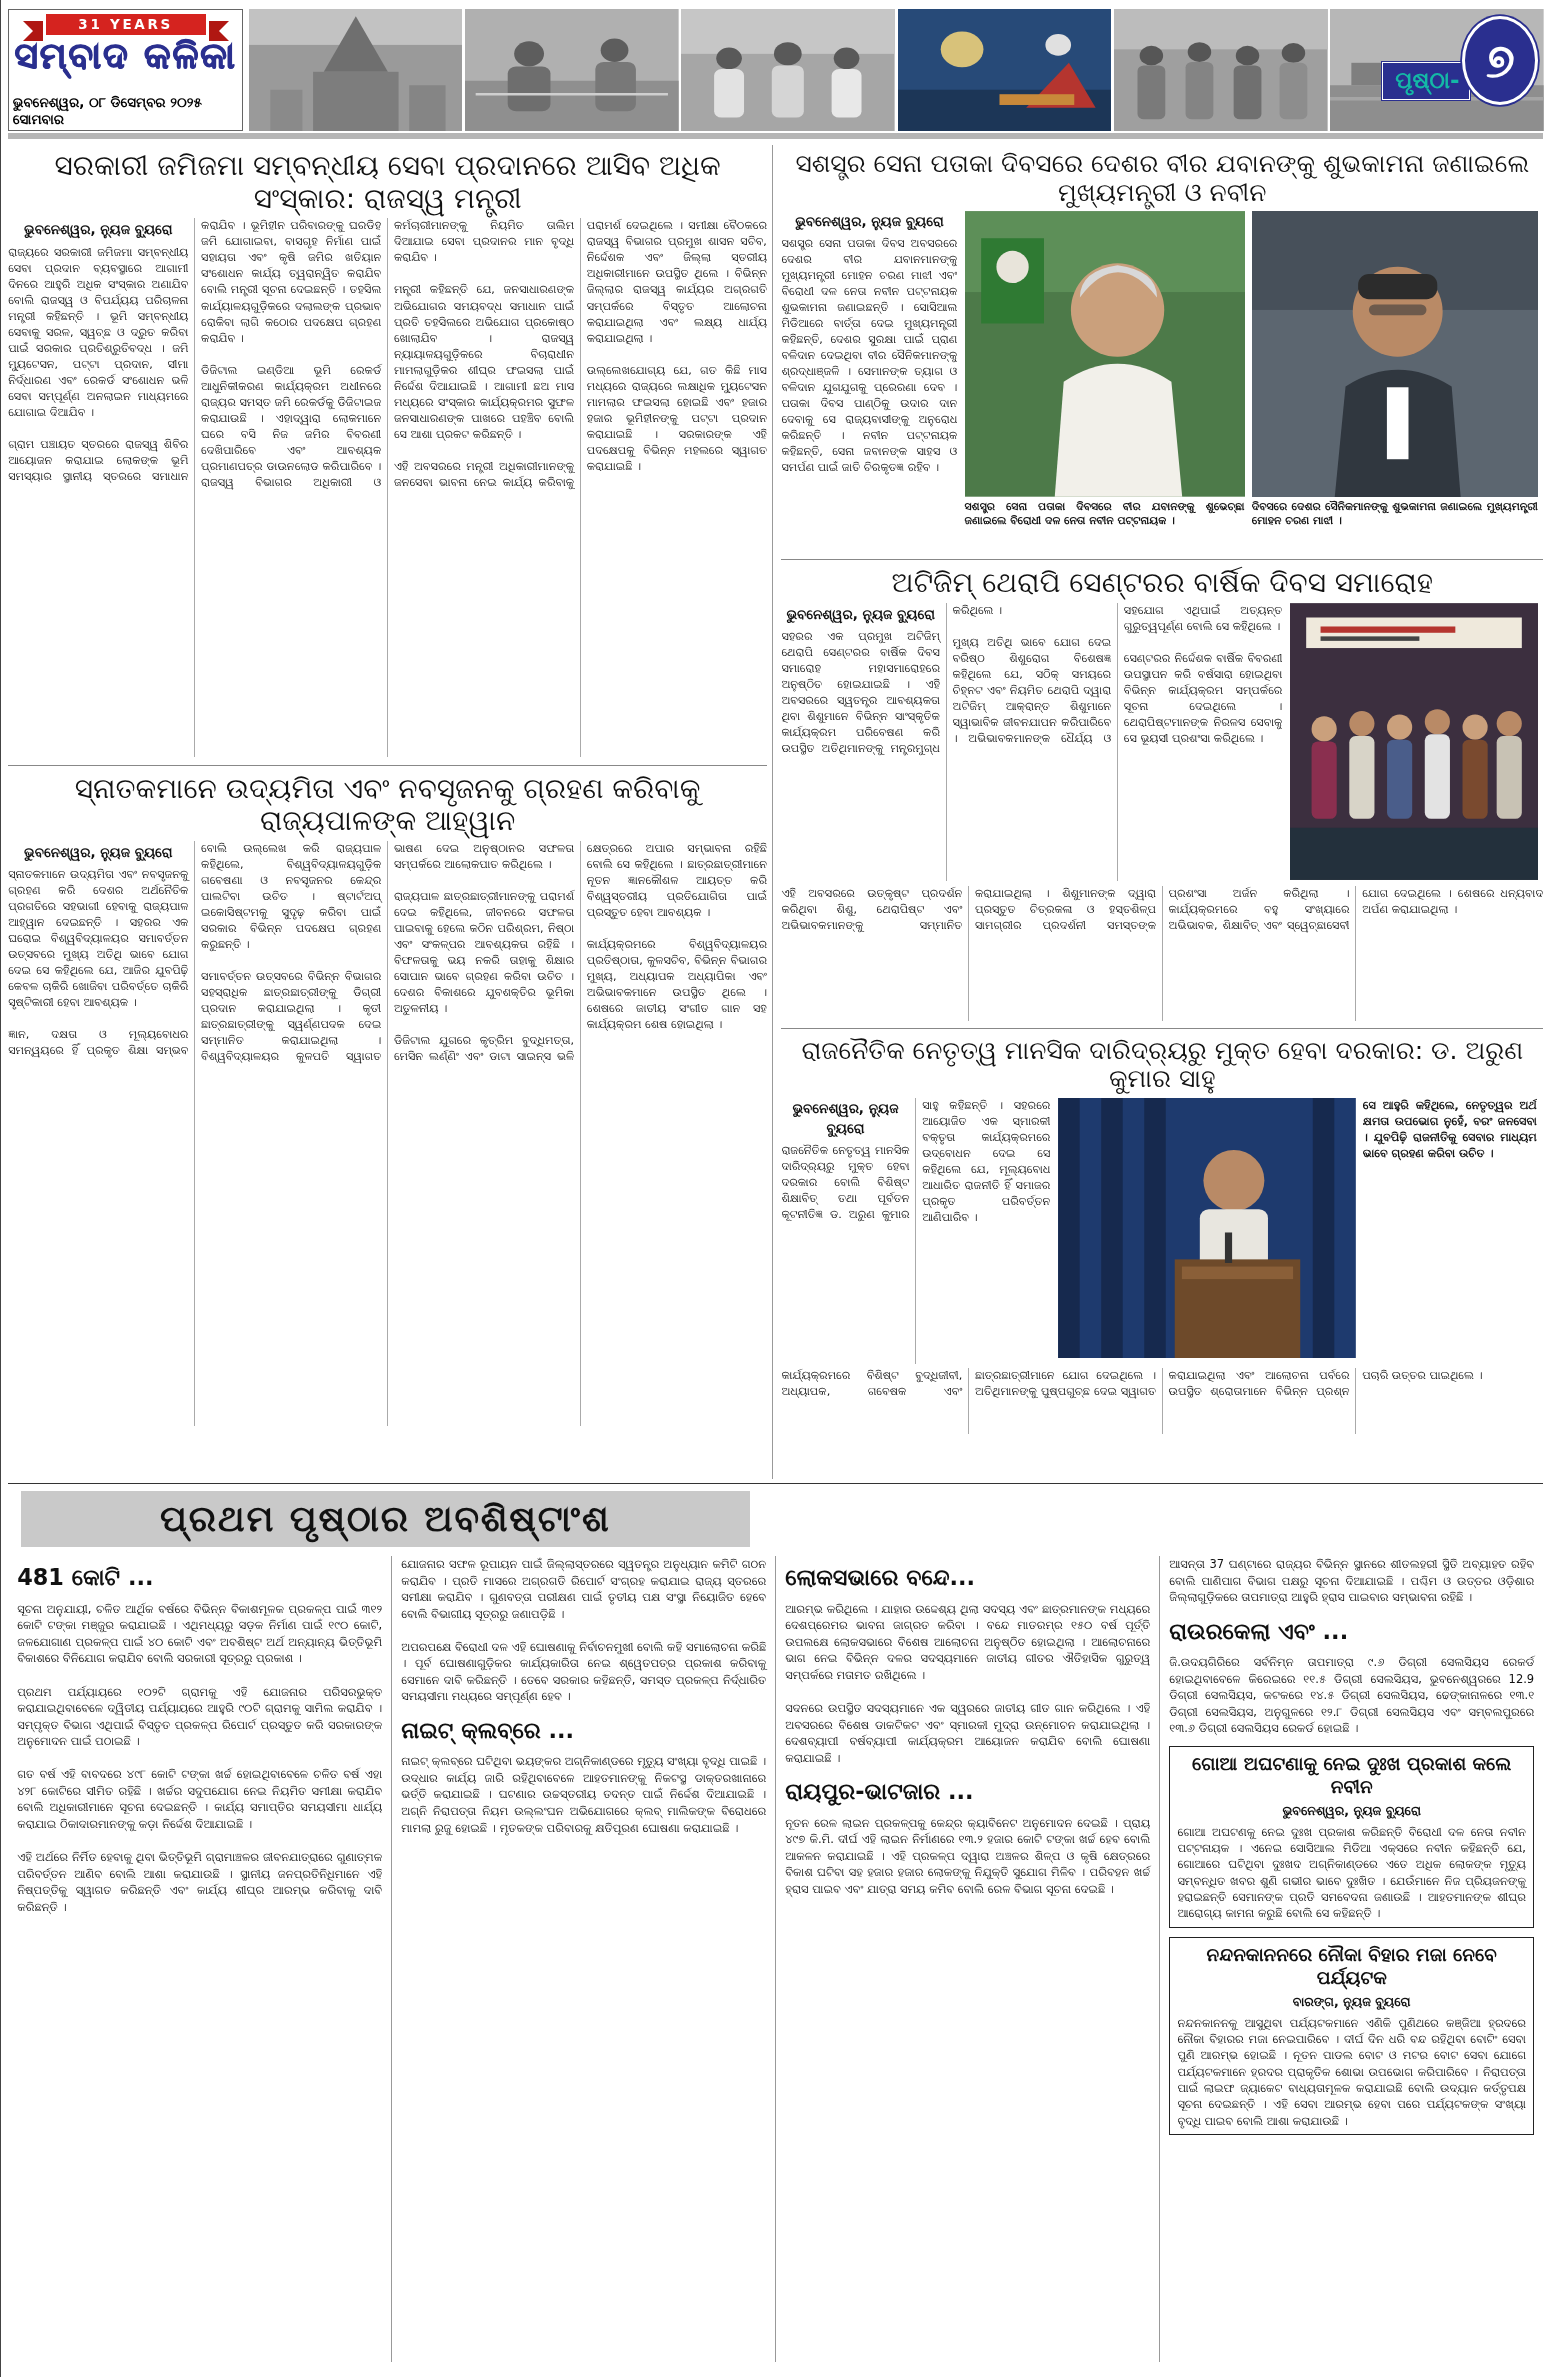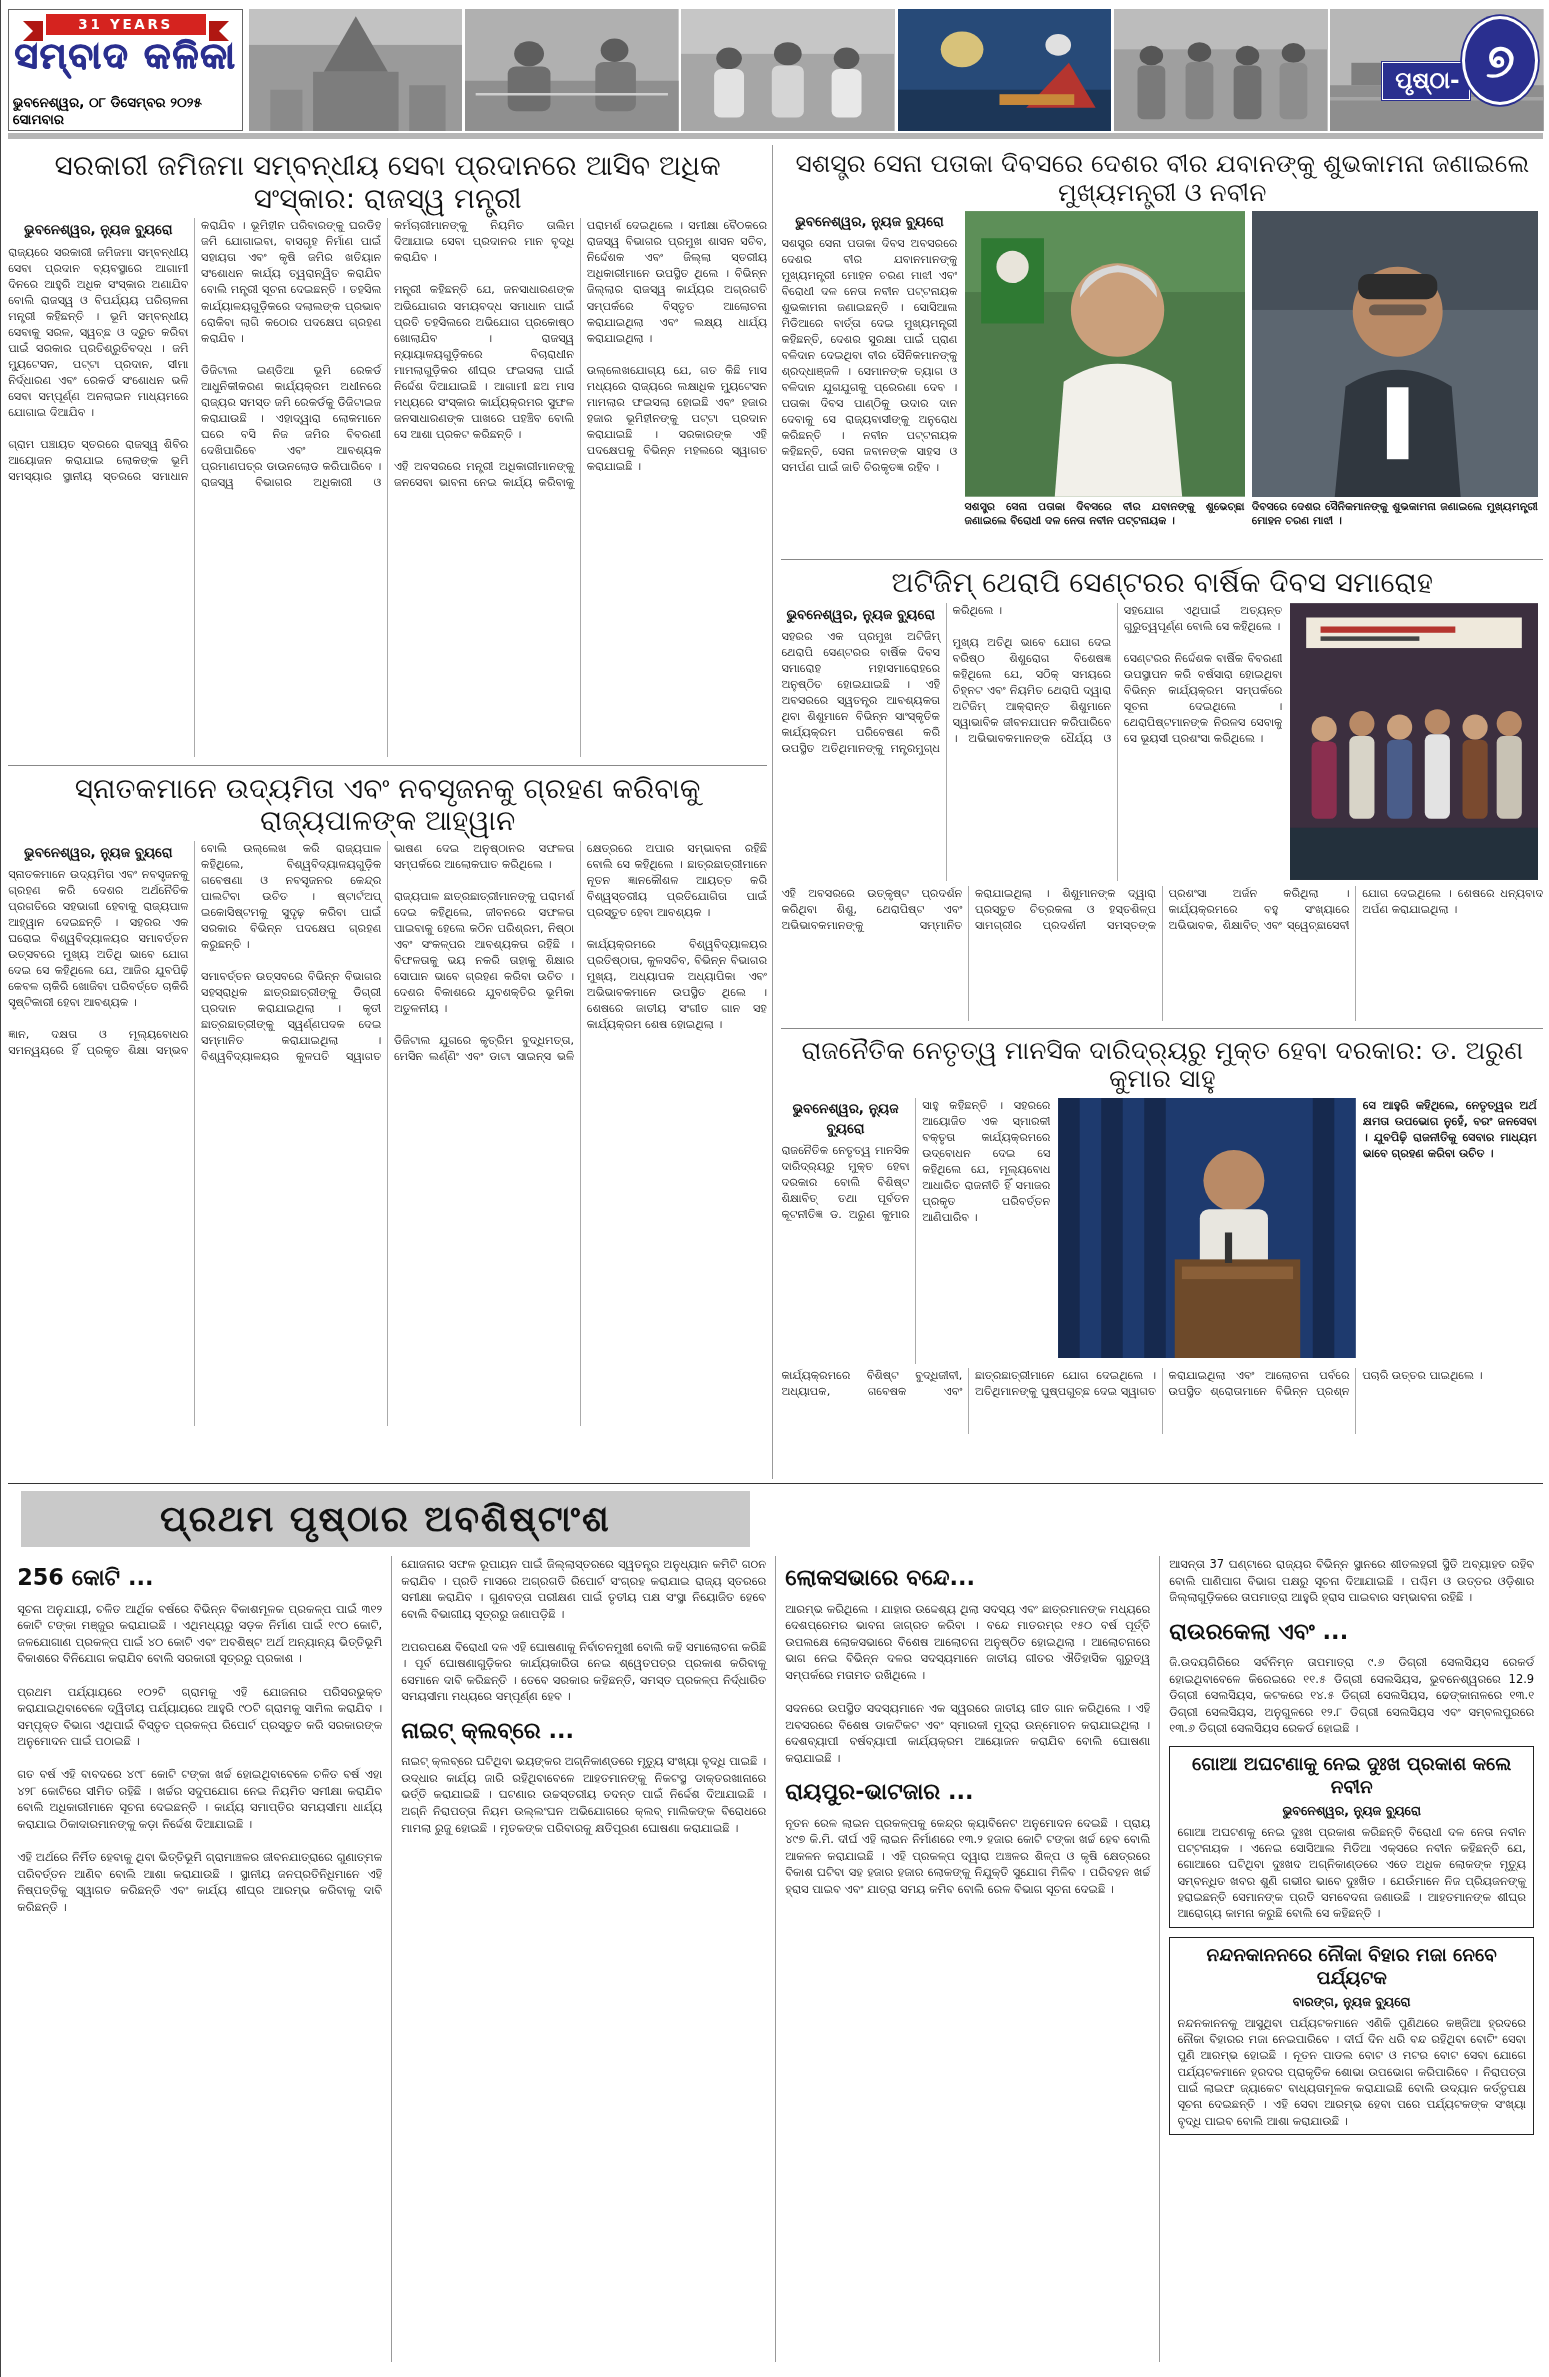--- a/index.html
+++ b/index.html
@@ -12,21 +12,21 @@
           font-weight:bold;font-size:13.5px;letter-spacing:2.7px;text-align:center;padding:2.7px 0;z-index:2;}
   .ribbon:before,.ribbon:after{content:"";position:absolute;top:7.2px;border:10px solid #b01712;z-index:-1;}
   .ribbon:before{left:-23px;border-left-color:transparent;}
   .ribbon:after{right:-23px;border-right-color:transparent;}
   .mast-title{margin-top:1.8px;text-align:center;font-size:36px;font-weight:bold;color:#2a2f8f;
               -webkit-text-stroke:0.9px #2a2f8f;letter-spacing:1.8px;line-height:1.05;}
   .mast-date{position:absolute;left:3.6px;bottom:1.8px;right:3.6px;font-size:13.5px;font-weight:bold;color:#000;}
   .mast-photos{flex:1;display:flex;margin-left:5.4px;gap:2.7px;}
   .mast-photos svg{flex:1;height:122px;display:block;}
   .page-badge{position:absolute;right:5.4px;top:7.2px;display:flex;align-items:center;z-index:5;}
-  .page-badge .plabel{background:#2a2f8f;border:1.8px solid #fff;outline:1.8px solid #2a2f8f;color:#ffffff;
+  .page-badge .plabel{background:#2a2f8f;border:1.8px solid #fff;outline:1.8px solid #2a2f8f;color:#14b8a6;
                       font-size:23px;font-weight:bold;padding:5.4px 9px 7.2px 12.6px;line-height:1;margin-top:41px;}
   .page-badge .pnum{width:70px;height:83px;border-radius:50%;background:#2a2f8f;border:3.6px solid #fff;
                     box-shadow:0 0 0 1.8px #2a2f8f;color:#fff;font-size:47px;font-weight:bold;
                     display:flex;align-items:center;justify-content:center;margin-left:-7.2px;}
   .mast-shadow{position:absolute;left:7.2px;top:133px;width:1535px;height:6.3px;background:#b5b5b5;}
   
   .main{position:absolute;left:7.2px;top:145px;width:1535px;height:1334px;display:flex;overflow:hidden;}
   .col-left{width:760px;}
   .col-right{width:763px;margin-left:5.4px;padding-left:8px;border-left:0.9px solid #999;}
   .headline{font-weight:normal;text-align:center;line-height:1.15;margin:5.4px 1.8px 3.6px;}
@@ -282,21 +282,21 @@
   </div>
 
   <div class="section">
     <div class="section-titlebar">
       <div class="section-title">ପ୍ରଥମ ପୃଷ୍ଠାର ଅବଶିଷ୍ଟାଂଶ</div>
     </div>
 
     <div class="section-cols">
 
       <div class="scol">
-        <div class="subhead">256 କୋଟି ...</div>
+        <div class="subhead">481 କୋଟି ...</div>
         <p>ସୂଚନା ଅନୁଯାୟୀ, ଚଳିତ ଆର୍ଥିକ ବର୍ଷରେ ବିଭିନ୍ନ ବିକାଶମୂଳକ ପ୍ରକଳ୍ପ ପାଇଁ ୩୧୨ କୋଟି ଟଙ୍କା ମଞ୍ଜୁର କରାଯାଇଛି । ଏଥିମଧ୍ୟରୁ ସଡ଼କ ନିର୍ମାଣ ପାଇଁ ୧୯୦ କୋଟି, ଜଳଯୋଗାଣ ପ୍ରକଳ୍ପ ପାଇଁ ୪୦ କୋଟି ଏବଂ ଅବଶିଷ୍ଟ ଅର୍ଥ ଅନ୍ୟାନ୍ୟ ଭିତ୍ତିଭୂମି ବିକାଶରେ ବିନିଯୋଗ କରାଯିବ ବୋଲି ସରକାରୀ ସୂତ୍ରରୁ ପ୍ରକାଶ ।
 
 ପ୍ରଥମ ପର୍ଯ୍ୟାୟରେ ୧୦୨ଟି ଗ୍ରାମକୁ ଏହି ଯୋଜନାର ପରିସରଭୁକ୍ତ କରାଯାଇଥିବାବେଳେ ଦ୍ୱିତୀୟ ପର୍ଯ୍ୟାୟରେ ଆହୁରି ୯୦ଟି ଗ୍ରାମକୁ ସାମିଲ କରାଯିବ । ସମ୍ପୃକ୍ତ ବିଭାଗ ଏଥିପାଇଁ ବିସ୍ତୃତ ପ୍ରକଳ୍ପ ରିପୋର୍ଟ ପ୍ରସ୍ତୁତ କରି ସରକାରଙ୍କ ଅନୁମୋଦନ ପାଇଁ ପଠାଇଛି ।
 
 ଗତ ବର୍ଷ ଏହି ବାବଦରେ ୪୯୮ କୋଟି ଟଙ୍କା ଖର୍ଚ୍ଚ ହୋଇଥିବାବେଳେ ଚଳିତ ବର୍ଷ ଏହା ୪୨୮ କୋଟିରେ ସୀମିତ ରହିଛି । ଖର୍ଚ୍ଚର ସଦୁପଯୋଗ ନେଇ ନିୟମିତ ସମୀକ୍ଷା କରାଯିବ ବୋଲି ଅଧିକାରୀମାନେ ସୂଚନା ଦେଇଛନ୍ତି । କାର୍ଯ୍ୟ ସମାପ୍ତିର ସମୟସୀମା ଧାର୍ଯ୍ୟ କରାଯାଇ ଠିକାଦାରମାନଙ୍କୁ କଡ଼ା ନିର୍ଦ୍ଦେଶ ଦିଆଯାଇଛି ।
 
 ଏହି ଅର୍ଥରେ ନିର୍ମିତ ହେବାକୁ ଥିବା ଭିତ୍ତିଭୂମି ଗ୍ରାମାଞ୍ଚଳର ଜୀବନଯାତ୍ରାରେ ଗୁଣାତ୍ମକ ପରିବର୍ତ୍ତନ ଆଣିବ ବୋଲି ଆଶା କରାଯାଉଛି । ସ୍ଥାନୀୟ ଜନପ୍ରତିନିଧିମାନେ ଏହି ନିଷ୍ପତ୍ତିକୁ ସ୍ୱାଗତ କରିଛନ୍ତି ଏବଂ କାର୍ଯ୍ୟ ଶୀଘ୍ର ଆରମ୍ଭ କରିବାକୁ ଦାବି କରିଛନ୍ତି ।</p>
       </div>
 
       <div class="scol">

